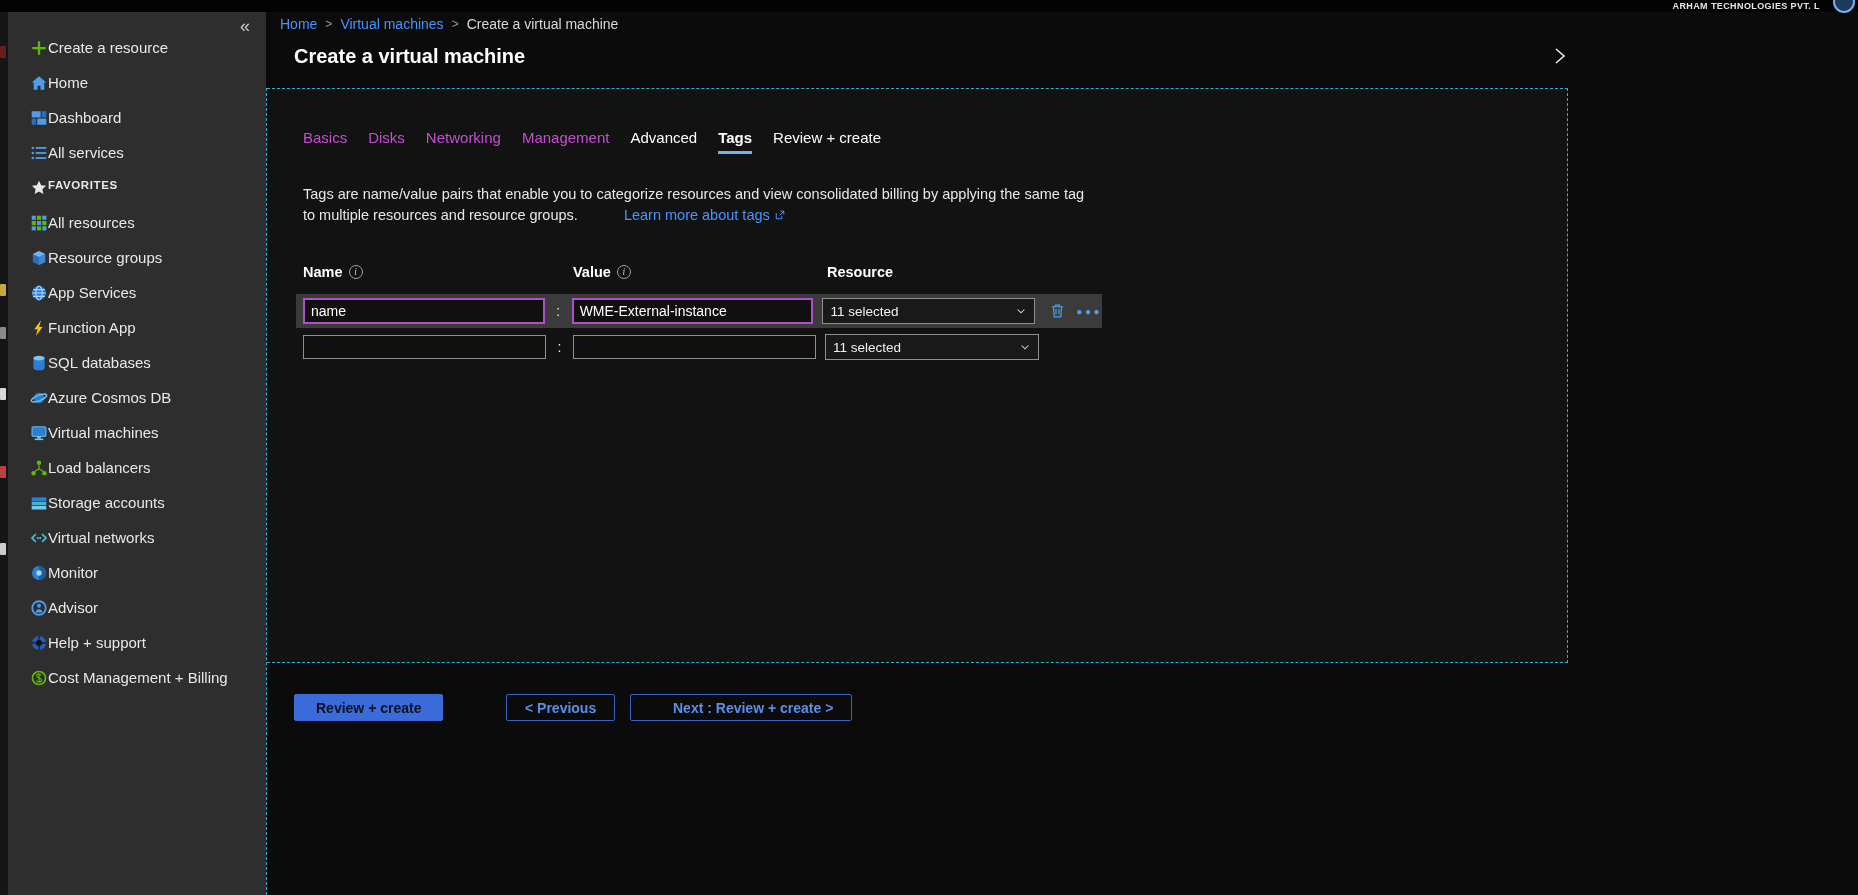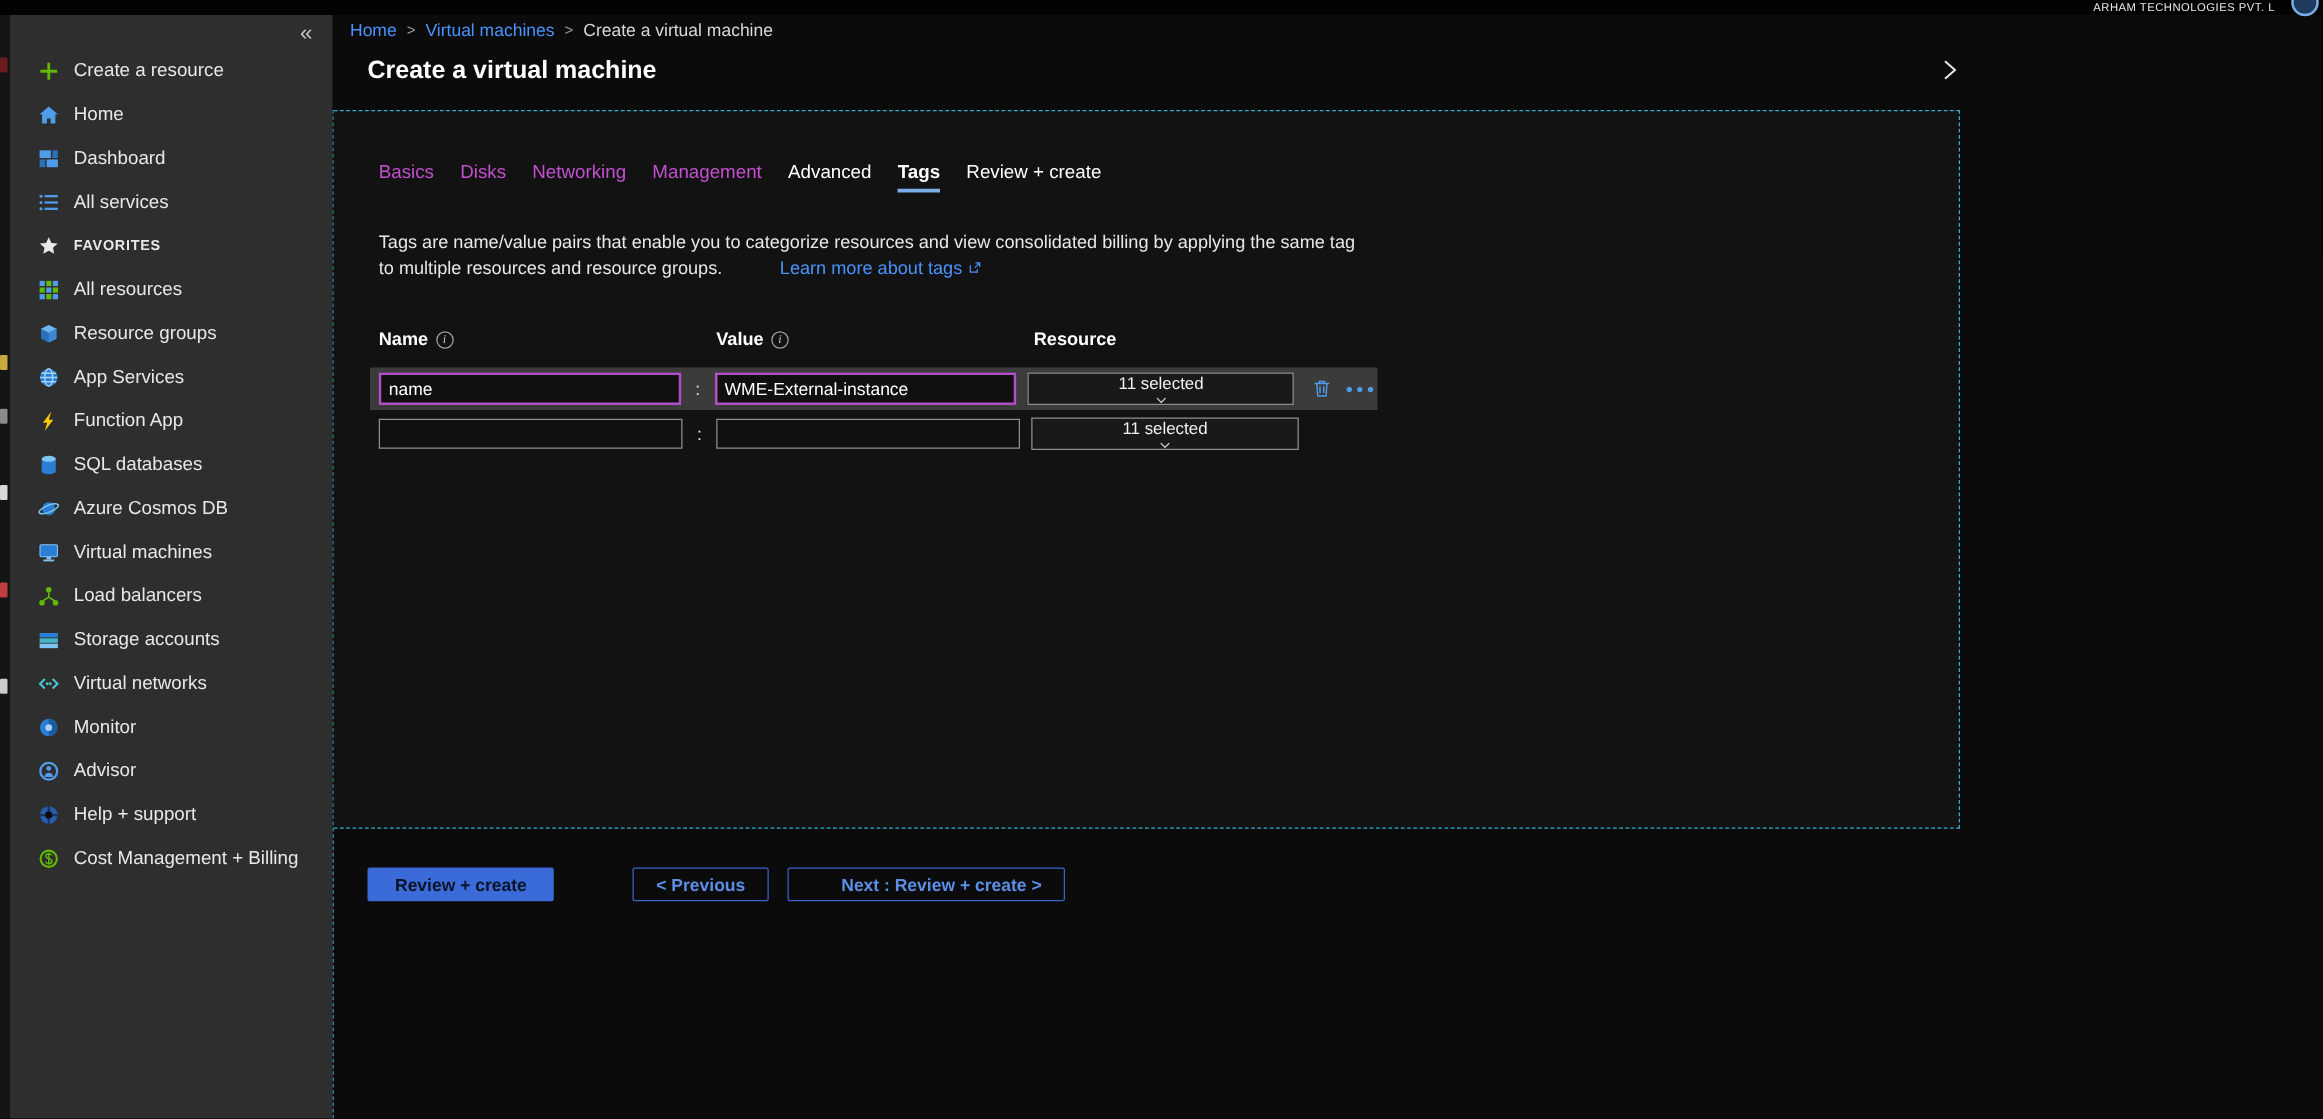--- a/index.html
+++ b/index.html
@@ -6,28 +6,28 @@
   html,body { margin:0; padding:0; background:#000; }
   body { font-family:"Liberation Sans","DejaVu Sans",sans-serif; }
   .app { position:relative; width:1858px; height:895px; overflow:hidden; background:#0a0a0a; }
 
   
   .edge { position:absolute; left:0; top:0; width:8px; height:895px; background:#151515; z-index:5; }
   .art { position:absolute; left:0; width:6px; height:12px; border-radius:1px; }
 
   
   .topbar { position:absolute; left:0; top:0; width:1858px; height:12px; background:#030303; z-index:6; }
-  .tenant { position:absolute; right:38px; top:1px; font-size:9px; font-weight:400; letter-spacing:.4px; color:#e8e8e8; white-space:nowrap; }
+  .tenant { position:absolute; right:38px; top:1px; font-size:9px; font-weight:700; letter-spacing:.4px; color:#e8e8e8; white-space:nowrap; }
   .avatar { position:absolute; right:3px; top:-9px; width:22px; height:22px; border-radius:50%; background:#1e3a5f; border:2px solid #7ab0e8; cursor:pointer; }
 
   
   .sidebar { position:absolute; left:8px; top:12px; width:258px; height:883px; background:#2e2e2e; z-index:4; }
   .side-collapse { position:absolute; top:5px; right:16px; color:#c8c8c8; font-size:18px; cursor:pointer; line-height:1; }
   .side-nav { position:absolute; top:27px; left:0; right:0; }
-  .side-item { display:flex; align-items:center; height:35px; padding-left:22px; gap:11px; color:#e8e8e8; font-size:15px; cursor:pointer; white-space:nowrap; }
+  .side-item { display:flex; height:35px; padding-left:22px; color:#e8e8e8; font-size:15px; cursor:pointer; white-space:nowrap; }
   .side-item.section { font-size:11.5px; font-weight:700; letter-spacing:.6px; }
   .side-icon { width:18px; height:18px; display:inline-flex; flex:0 0 18px; }
   .side-icon svg { width:18px; height:18px; }
 
   
   .main { position:absolute; left:266px; top:12px; width:1592px; height:883px; background:#0b0b0b; }
   .breadcrumb { position:absolute; left:14px; top:4px; display:flex; align-items:center; gap:8px; font-size:14px; }
   .crumb-link { color:#4894fe; cursor:pointer; }
   .crumb-sep { color:#9a9a9a; font-size:12px; }
   .crumb-current { color:#d9d9d9; }
@@ -60,21 +60,21 @@
   .hc-value { width:254px; }
   .hc-res { width:214px; }
   .info { width:14px; height:14px; border:1px solid #9aa4ad; border-radius:50%; color:#c9d1d9; font-size:9.5px; font-weight:400; font-style:italic; display:inline-flex; align-items:center; justify-content:center; font-family:"Liberation Serif",serif; }
 
   .rows { position:absolute; left:29px; top:205px; width:806px; }
   .tag-row { display:flex; align-items:center; padding:4px 0 4px 7px; margin-bottom:2px; }
   .tag-row.highlighted { background:#3b3b3b; }
   .tag-input { width:243px; height:24px; background:#101010; border:1px solid #8f8f8f; color:#ffffff; font-size:14px; padding:0 6px; font-family:inherit; outline:none; }
   .highlighted .tag-input { border:2px solid #b050c8; height:26px; }
   .colon { width:27px; text-align:center; color:#e8e8e8; font-size:14px; }
-  .dd { width:214px; height:26px; margin-left:9px; border:1px solid #8f8f8f; background:#191919; color:#f0f0f0; font-size:13.5px; display:flex; align-items:center; justify-content:space-between; padding:0 7px; cursor:pointer;flex-direction:column; }
+  .dd { width:214px; height:26px; margin-left:9px; border:1px solid #8f8f8f; background:#191919; color:#f0f0f0; font-size:13.5px; display:flex; align-items:center; justify-content:space-between; padding:0 7px; cursor:pointer; }
   .dd .chev svg { width:12px; height:12px; display:block; }
   .trash { margin-left:14px; width:17px; height:18px; cursor:pointer; display:inline-flex; }
   .trash svg { width:17px; height:18px; }
   .dots { margin-left:10px; color:#4f9dea; font-size:10px; font-weight:700; letter-spacing:2.5px; cursor:pointer; }
 
   
   .btn { position:absolute; top:682px; height:27px; border-radius:2px; font-size:14px; font-family:inherit; cursor:pointer; }
   .btn-primary { left:28px; padding:0 21px; background:#3a6bd8; border:1px solid #3a6bd8; color:#0a1326; font-weight:700; }
   .btn-outline { background:transparent; border:1px solid #3a63c8; color:#5b8fe8; font-weight:600; padding:0 18px; }
   #btn-prev { left:240px; }

